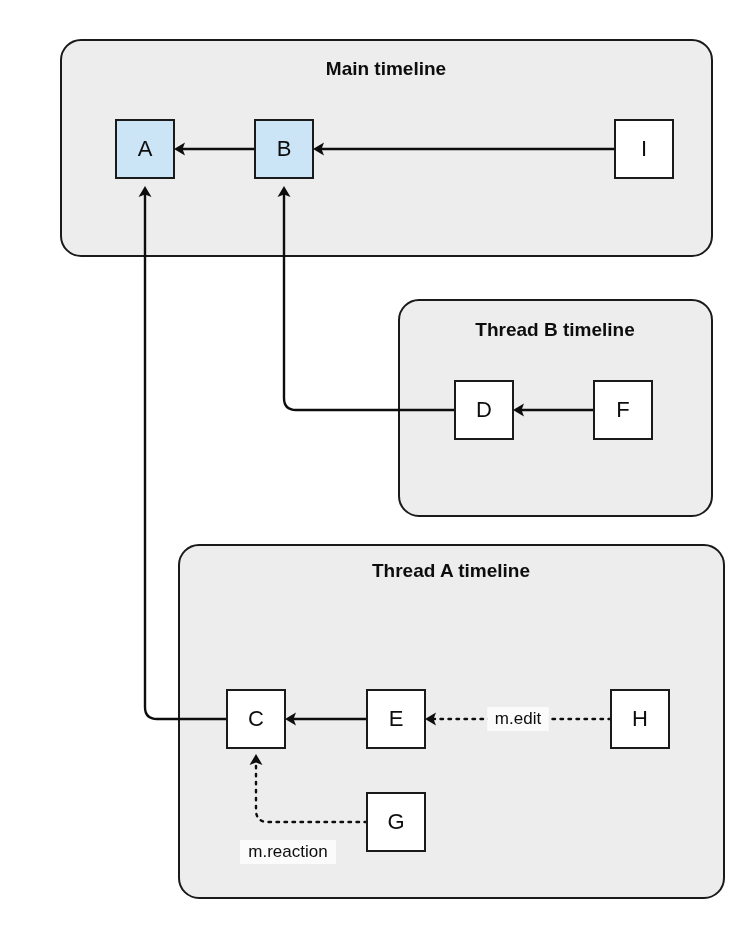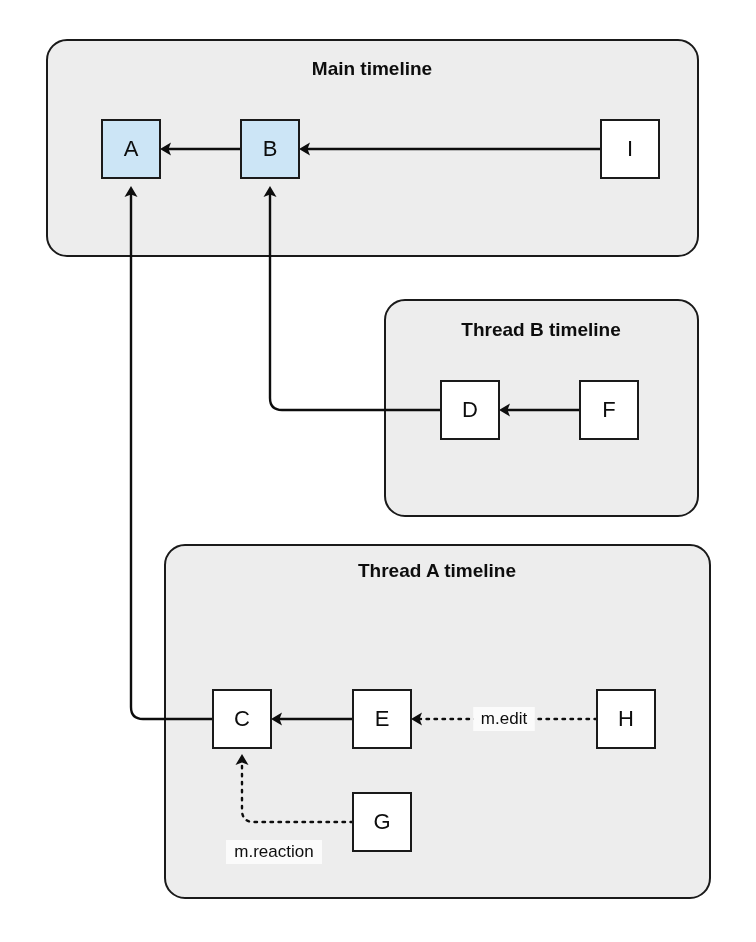--- a/index.html
+++ b/index.html
@@ -9,21 +9,21 @@
   }
   body {
     width: 756px;
     height: 942px;
     font-family: "Liberation Sans", sans-serif;
     position: relative;
     overflow: hidden;
   }
   #canvas {
     position: absolute;
-    left: 0; top: 0;
+    left: 14px; top: 0;
     width: 640px;
     height: 942px;
     padding-left: 19px;
   }
   .diagram-svg {
     position: absolute;
     left: 0; top: 0;
     width: 756px;
     height: 942px;
   }

